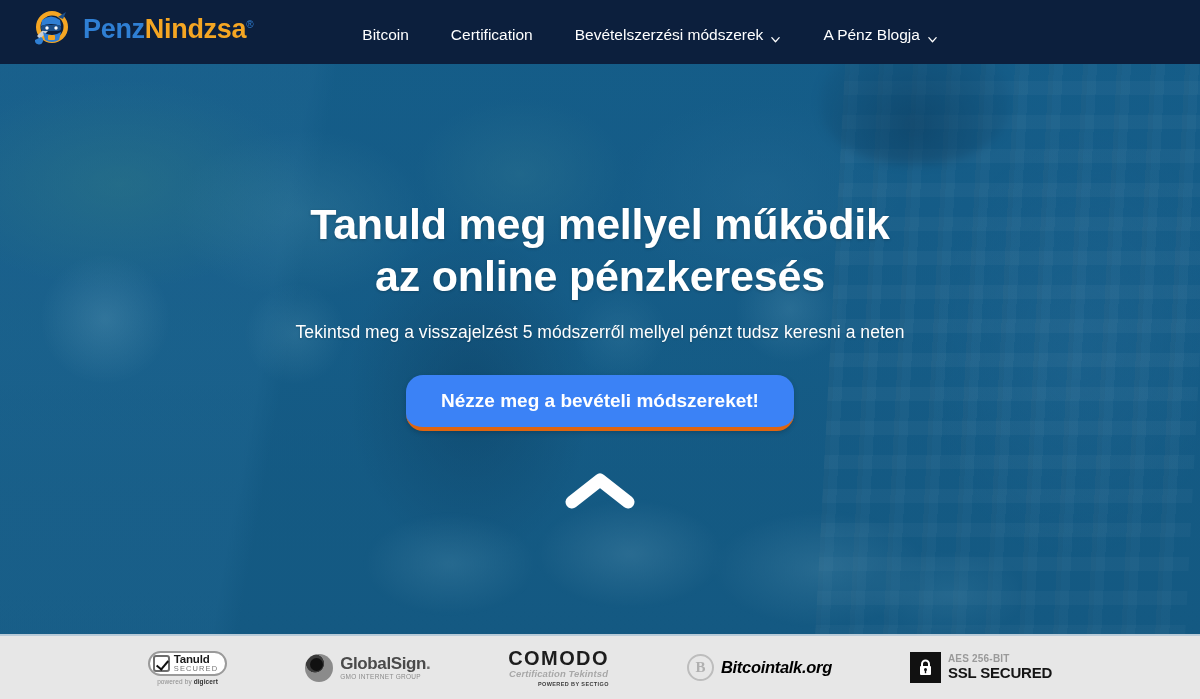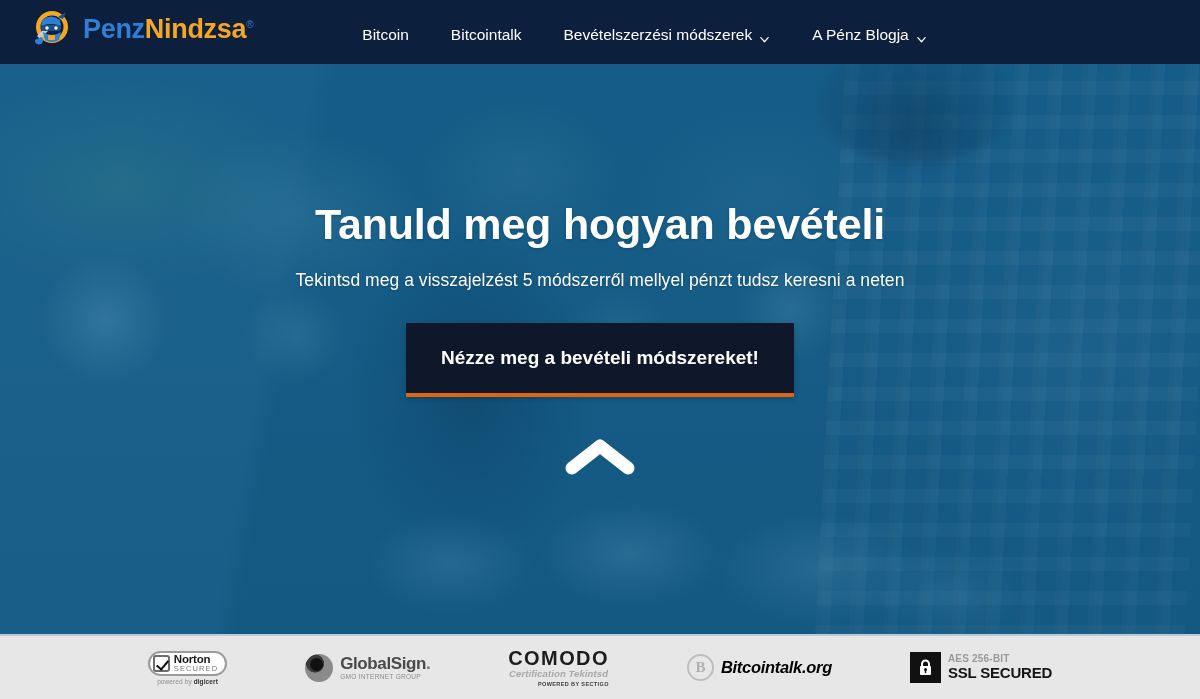--- a/index.html
+++ b/index.html
@@ -199,26 +199,26 @@
     font-weight: 400;
     letter-spacing: 0.05px;
     text-shadow: 0 1px 2px rgba(0,0,0,0.2);
   }
 
   .hero-cta {
     margin-top: 32px;
     display: inline-flex;
     align-items: center;
     justify-content: center;
-    height: 74px;
+    height: 56px;
     padding: 0 35px;
-    background: #0f172a;
+    background: #3b82f6;
     border: none;
     border-bottom: 4px solid #e0650f;
-    border-radius: 1px;
+    border-radius: 17px;
     color: #ffffff;
     font-family: "Liberation Sans", sans-serif;
     font-size: 19px;
     font-weight: bold;
     cursor: pointer;
     box-shadow: 0 2px 5px rgba(0,0,0,0.18);
   }
 
   .scroll-chevron {
     margin-top: 36px;
@@ -353,21 +353,21 @@
       <span class="logo-wordmark"><span class="logo-penz">Penz</span><span class="logo-nindzsa">Nindzsa</span><span class="logo-reg">®</span></span>
     </a>
 
     <nav class="nav">
 
       <a class="nav-item">
         <span>Bitcoin</span>
       </a>
 
       <a class="nav-item">
-        <span>Bitcointalk</span>
+        <span>Certification</span>
       </a>
 
       <a class="nav-item">
         <span>Bevételszerzési módszerek</span>
         <span class="chev-down">
           <svg viewBox="0 0 12 12" width="11" height="11" aria-hidden="true">
             <path d="M2 4 L6 8.4 L10 4" fill="none" stroke="#ffffff" stroke-width="1.4" stroke-linecap="round" stroke-linejoin="round"></path>
           </svg>
         </span>
       </a>
@@ -387,21 +387,22 @@
   <section class="hero">
     <div class="hero-photo"></div>
     <div class="hero-plaid"></div>
     <div class="hero-head"></div>
     <div class="hero-hands"></div>
     <div class="hero-tint"></div>
 
     <div class="hero-content">
 
       <h1 class="hero-title">
-        <span class="ln">Tanuld meg hogyan bevételi</span>
+        <span class="ln">Tanuld meg mellyel működik</span>
+        <span class="ln">az online pénzkeresés</span>
       </h1>
 
       <p class="hero-sub">Tekintsd meg a visszajelzést 5 módszerről mellyel pénzt tudsz keresni a neten</p>
 
       <button class="hero-cta">Nézze meg a bevételi módszereket!</button>
 
       <span class="scroll-chevron">
         <svg viewBox="0 0 76 46" width="76" height="46" aria-hidden="true">
           <path d="M10 35 L38 13 L66 35" fill="none" stroke="#ffffff" stroke-width="13" stroke-linecap="round" stroke-linejoin="round"></path>
         </svg>
@@ -409,21 +410,21 @@
 
     </div>
   </section>
 
   <footer class="badge-strip">
 
     <div class="badge badge-norton">
       <div class="norton-pill">
         <span class="norton-check"></span>
         <span class="norton-words">
-          <span class="norton-name" style="display:block">Norton</span>
+          <span class="norton-name" style="display:block">Tanuld</span>
           <span class="norton-sec" style="display:block">SECURED</span>
         </span>
       </div>
       <div class="norton-by"><span>powered by </span><b>digicert</b></div>
     </div>
 
     <div class="badge badge-globalsign">
       <span class="gs-mark"></span>
       <span class="gs-words">
         <span class="gs-name" style="display:block"><span>GlobalSign</span><span class="dot">.</span></span>

